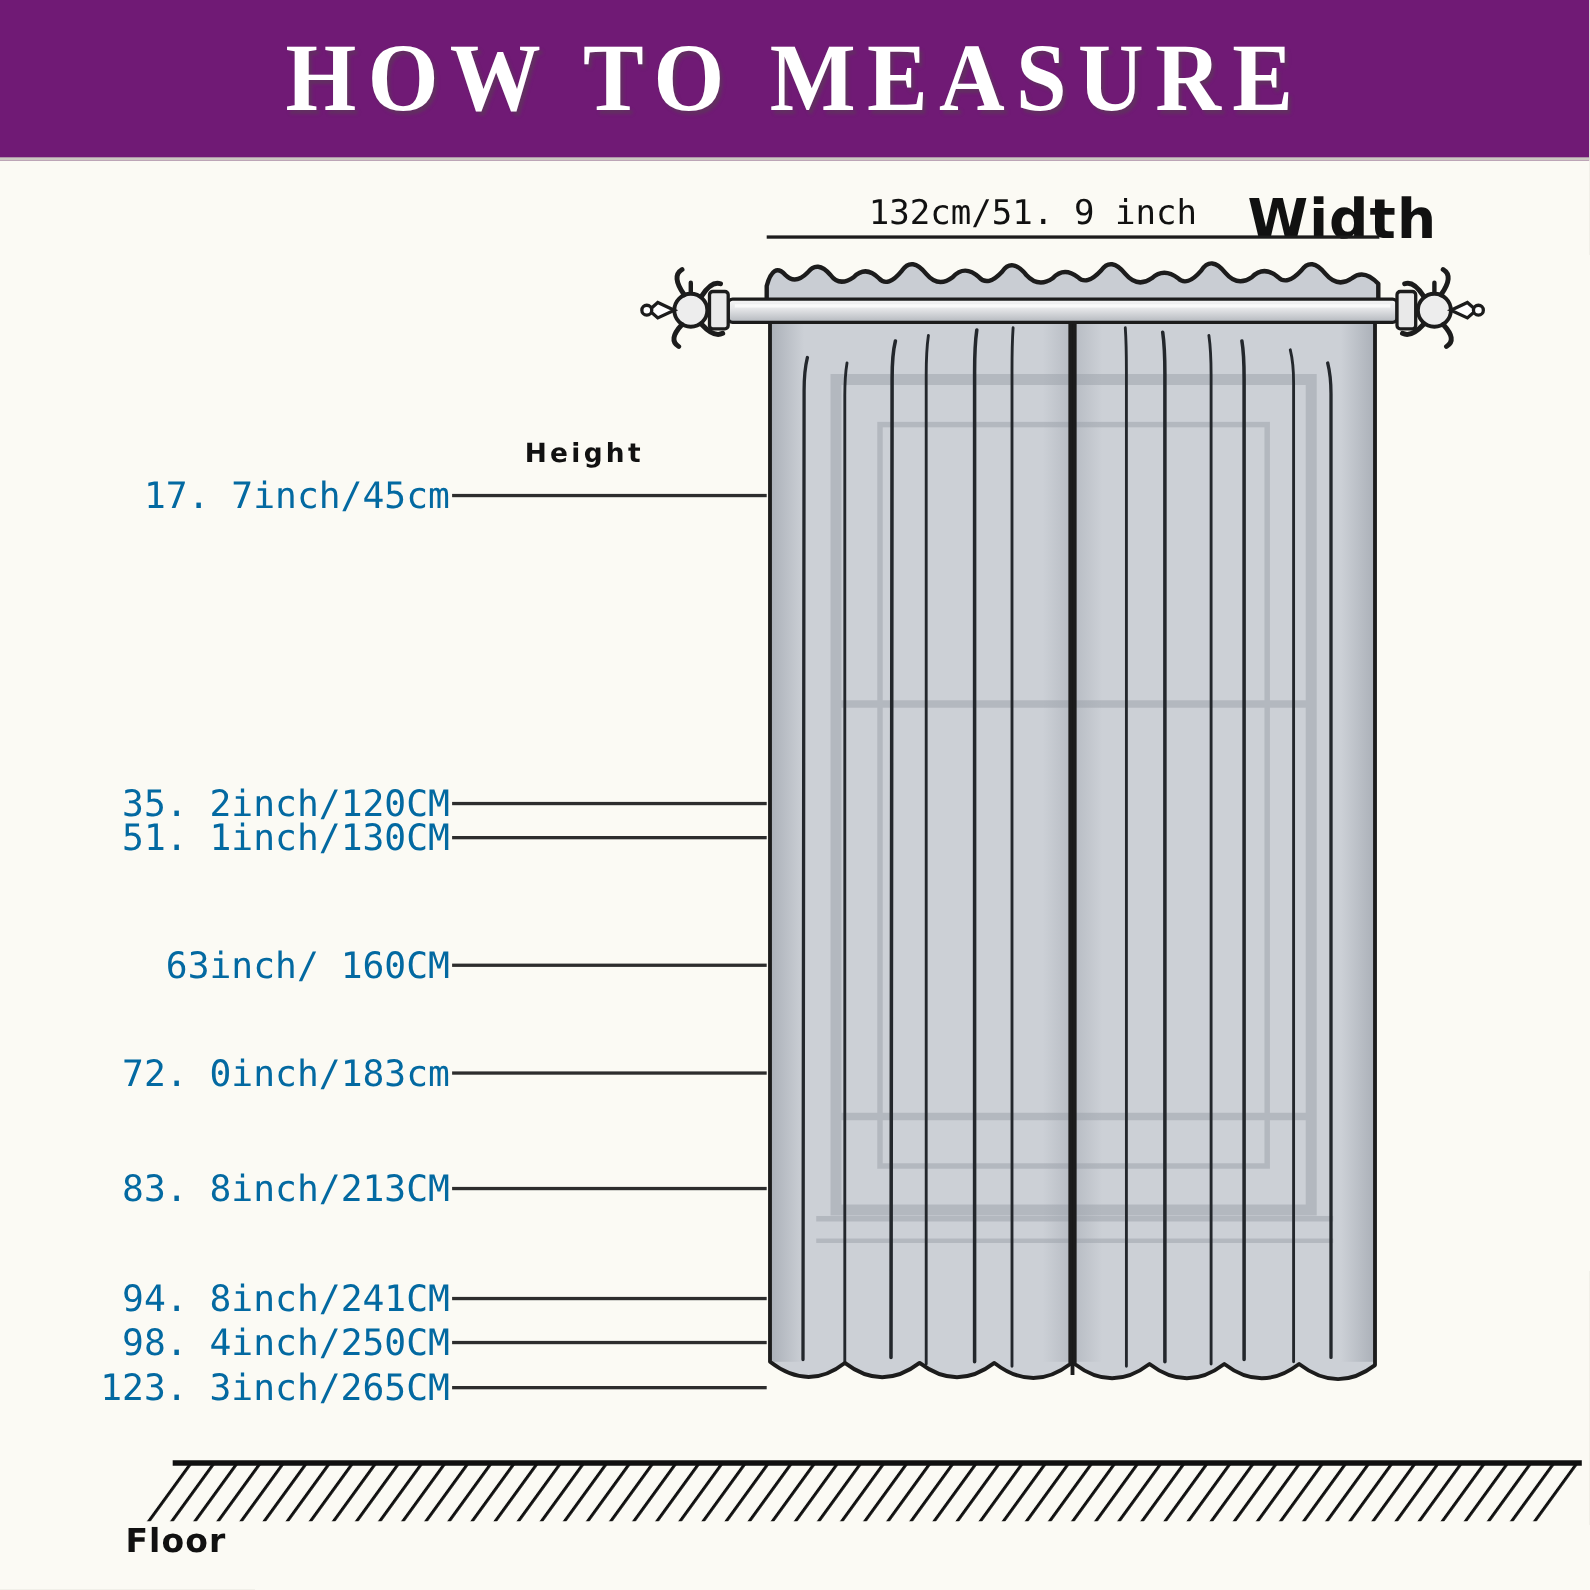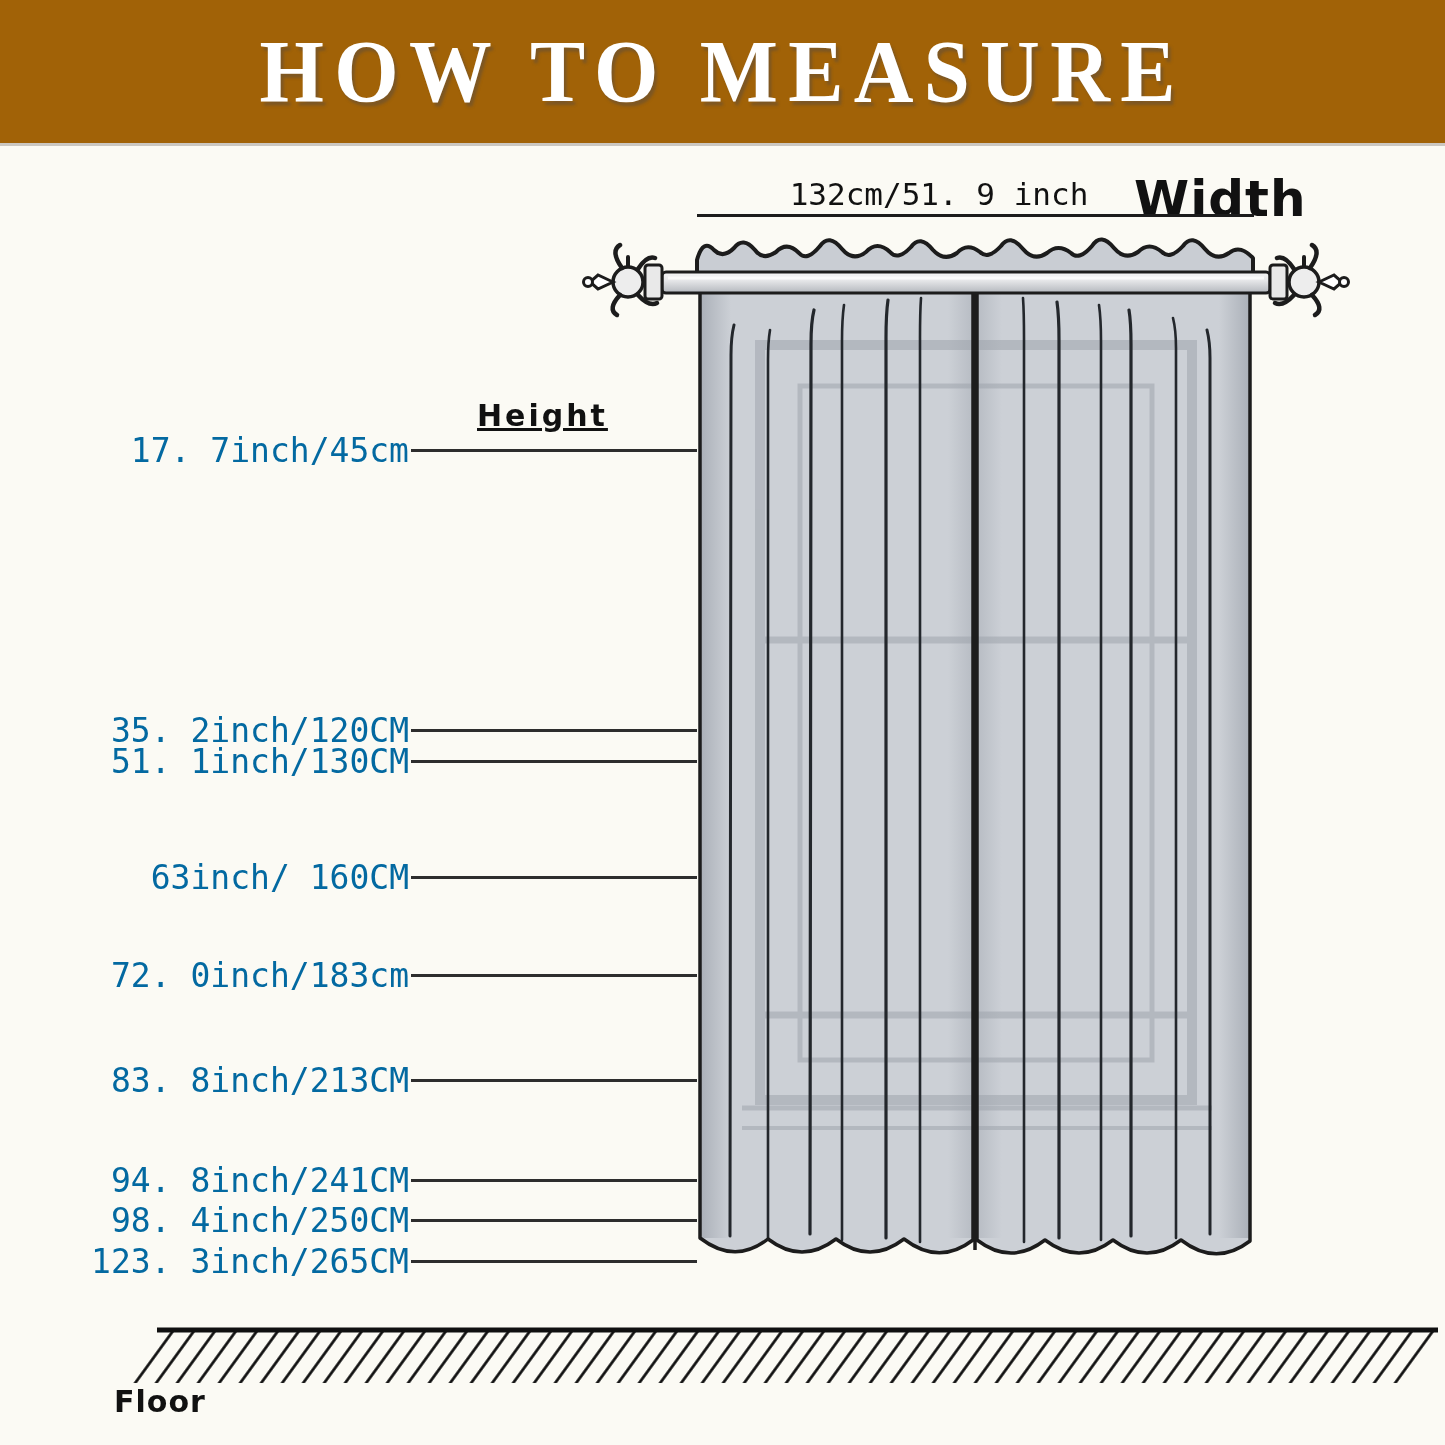--- a/index.html
+++ b/index.html
@@ -3,21 +3,21 @@
 <meta charset="utf-8">
 <style>
   html,body{margin:0;padding:0;background:#e9e7e2;}
   .page{
     position:relative;width:1445px;height:1445px;overflow:hidden;
     background:#fbfaf4;font-family:"DejaVu Sans",sans-serif;color:#111;
   }
   
   .banner{
     position:absolute;top:0;left:0;width:100%;height:143px;
-    background:#a16207;border-bottom:3px solid #cbc7c1;
+    background:#701a75;border-bottom:3px solid #cbc7c1;
     display:flex;align-items:center;justify-content:center;
   }
   .banner-title{
     margin:0;font-family:"Liberation Serif",serif;font-weight:bold;
     font-size:88px;line-height:1;letter-spacing:11px;color:#ffffff;
     transform:scaleX(.94);transform-origin:center;
     text-shadow:3px 4px 3px rgba(80,74,70,.45);white-space:nowrap;
   }
   
   .width-value{
@@ -26,23 +26,22 @@
   }
   .width-word{
     position:absolute;top:170px;left:1134px;font-size:50px;font-weight:bold;
     letter-spacing:1px;
   }
   .width-line{
     position:absolute;top:214px;left:697px;width:557px;height:3px;background:#1c1c1c;
   }
   
   .height-word{
-    position:absolute;top:398px;left:477px;font-size:30px;font-weight:bold;
+    position:absolute;top:398px;left:477px;font-size:24px;font-weight:bold;
     letter-spacing:3px;
-    text-decoration:underline;
   }
   
   .measure-row{
     position:absolute;left:0;height:46px;display:flex;align-items:center;
     transform:translateY(-50%);
   }
   .m-label{
     width:409px;text-align:right;font-family:"DejaVu Sans Mono",monospace;
     font-size:33px;white-space:pre;color:#0369a1;
   }

